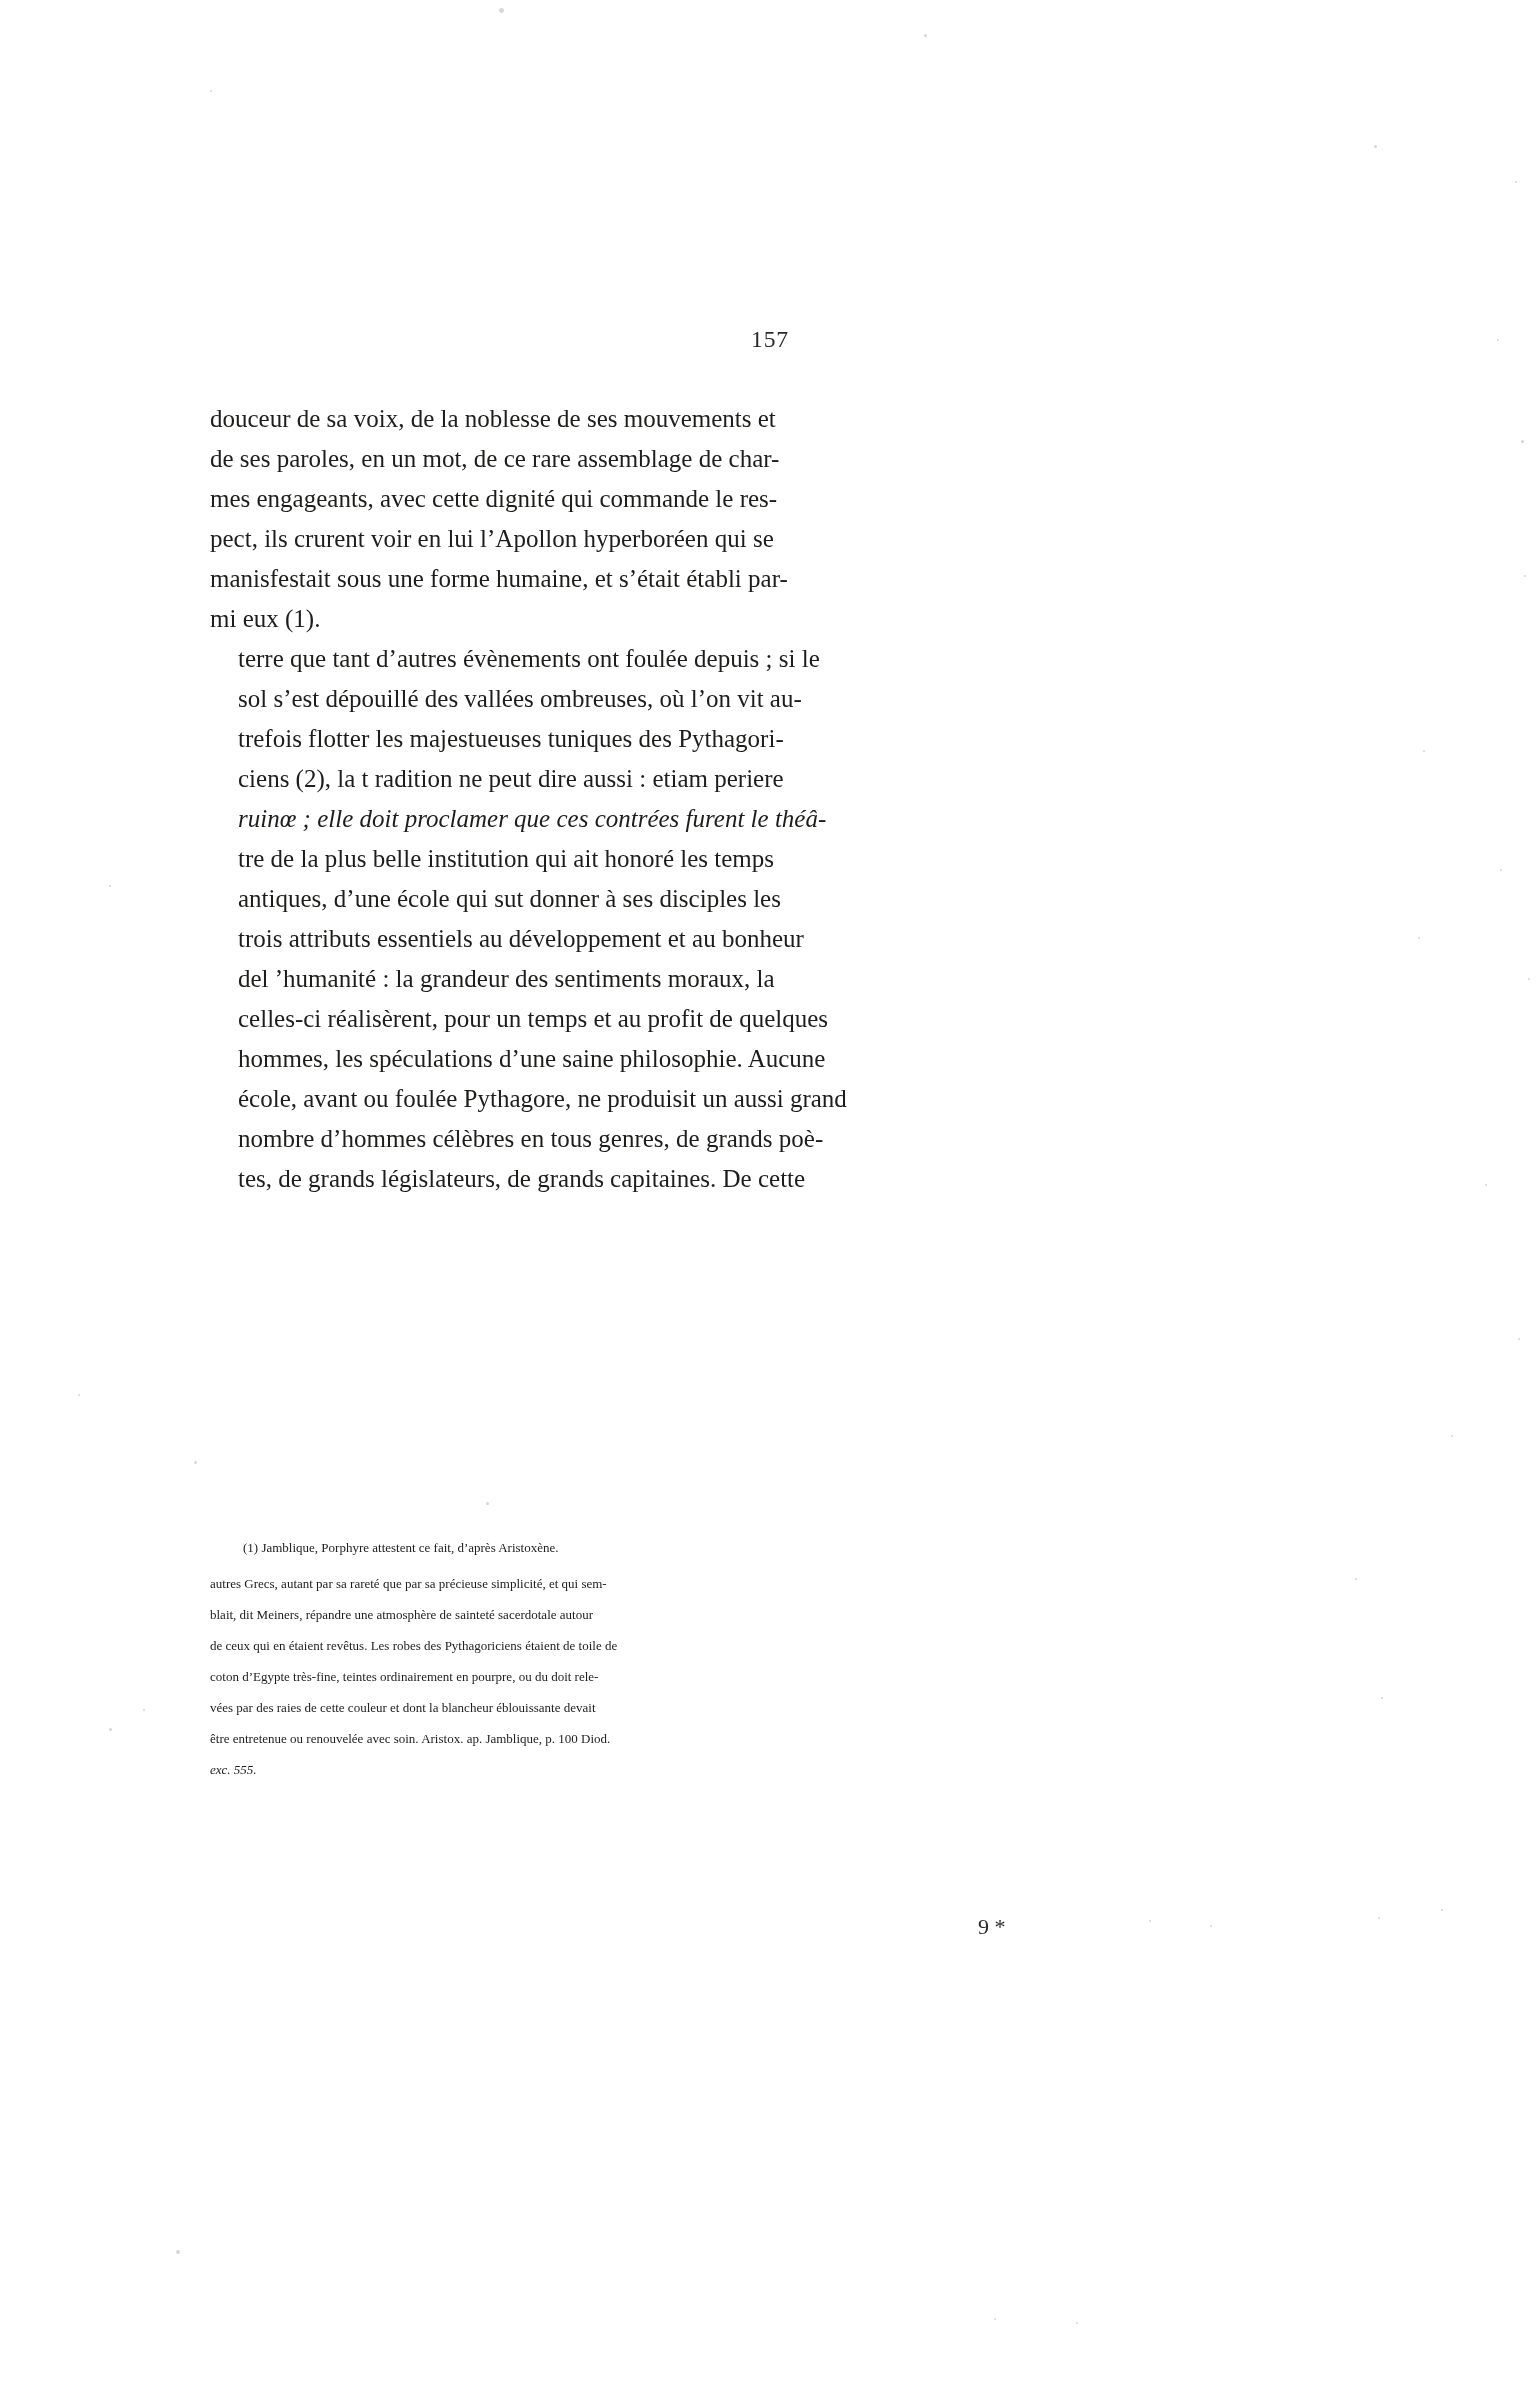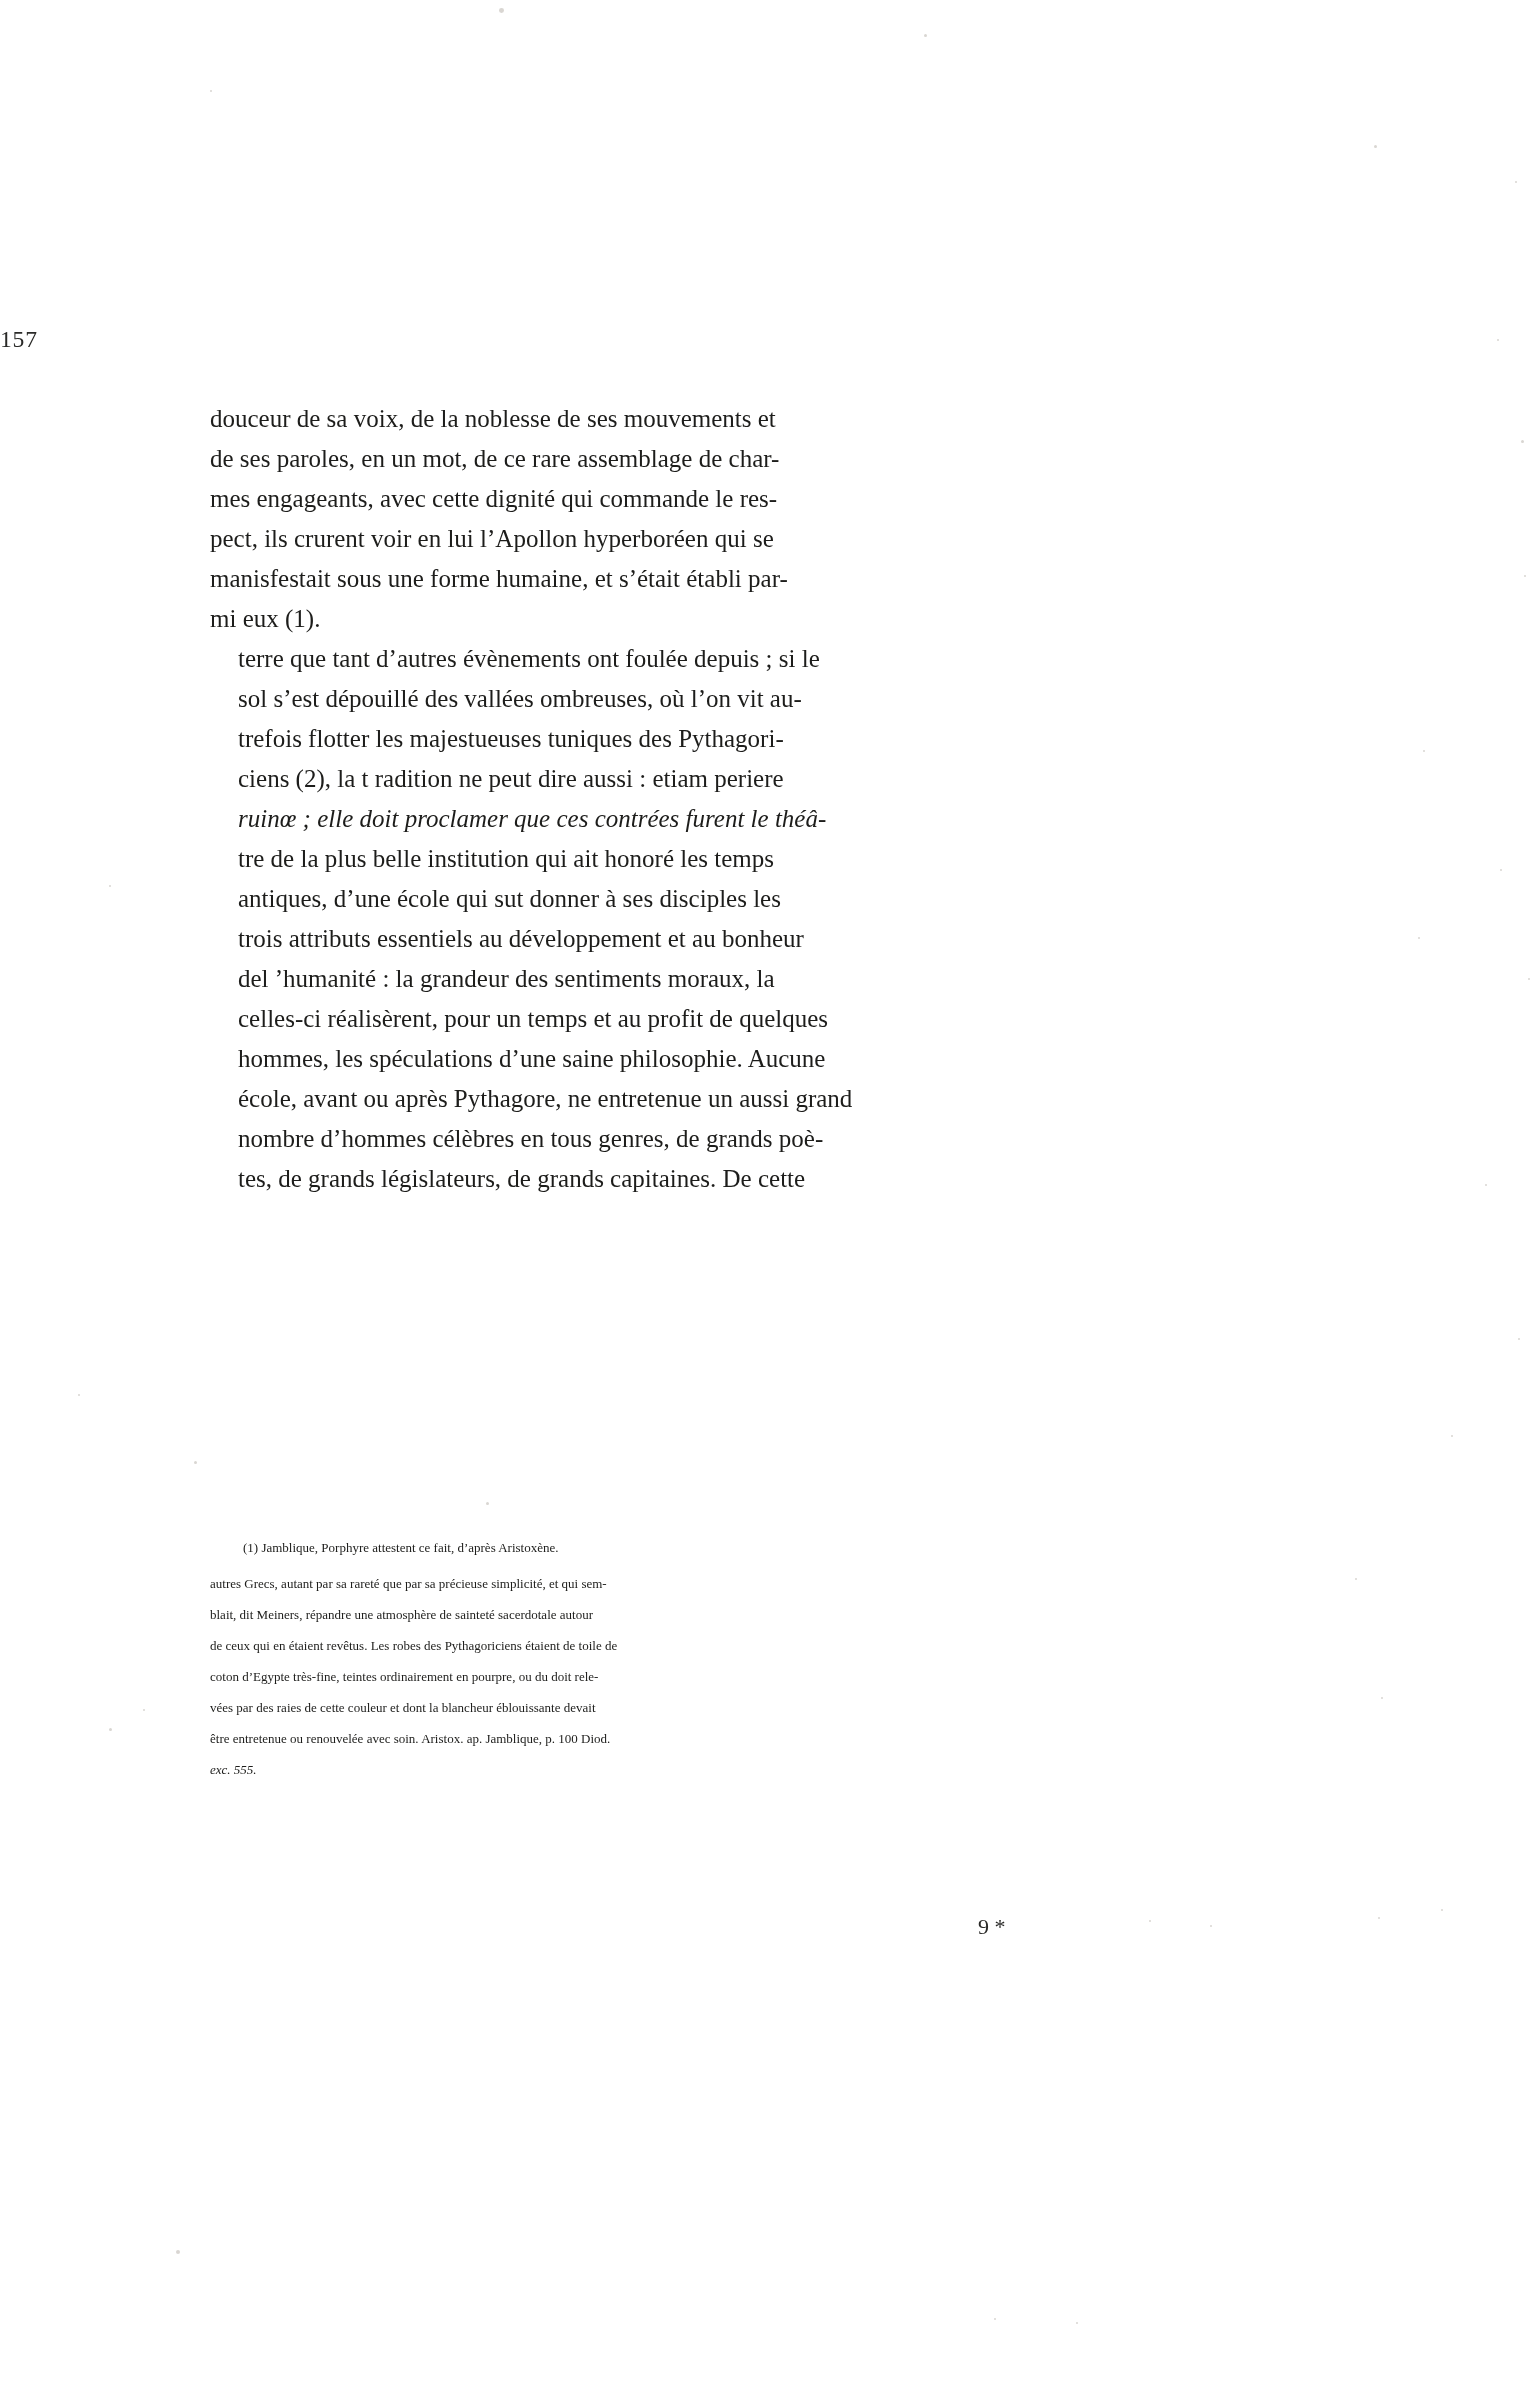--- a/index.html
+++ b/index.html
@@ -29,21 +29,21 @@
     left: 0; top: 0;
     width: 1540px;
     height: 2401px;
   }
 
   .page-number {
     position: absolute;
     top: 326px;
     left: 0;
     width: 1540px;
-    text-align: left;
+    text-align: center;
     font-size: 23.6px;
     letter-spacing: 0.8px;
     color: #2a2a28;
   }
 
   .text-block {
     position: absolute;
     left: 210px;
     width: 910px;
   }
@@ -151,21 +151,21 @@
       <span class="line just">
           <span>del ’humanité : la  grandeur  des  sentiments  moraux,  la</span>
         </span>
       <span class="line just">
           <span>celles-ci réalisèrent, pour un  temps et au profit de quelques</span>
         </span>
       <span class="line just">
           <span>hommes,  les spéculations d’une saine philosophie. Aucune</span>
         </span>
       <span class="line just">
-          <span>école, avant ou après Pythagore, ne entretenue un aussi grand</span>
+          <span>école, avant ou foulée Pythagore, ne produisit un aussi grand</span>
         </span>
       <span class="line just">
           <span>nombre d’hommes célèbres en tous genres, de grands poè-</span>
         </span>
       <span class="line just">
           <span>tes, de grands législateurs, de grands capitaines. De cette</span>
         </span>
       <span class="line just">
           <span></span>
         </span>

